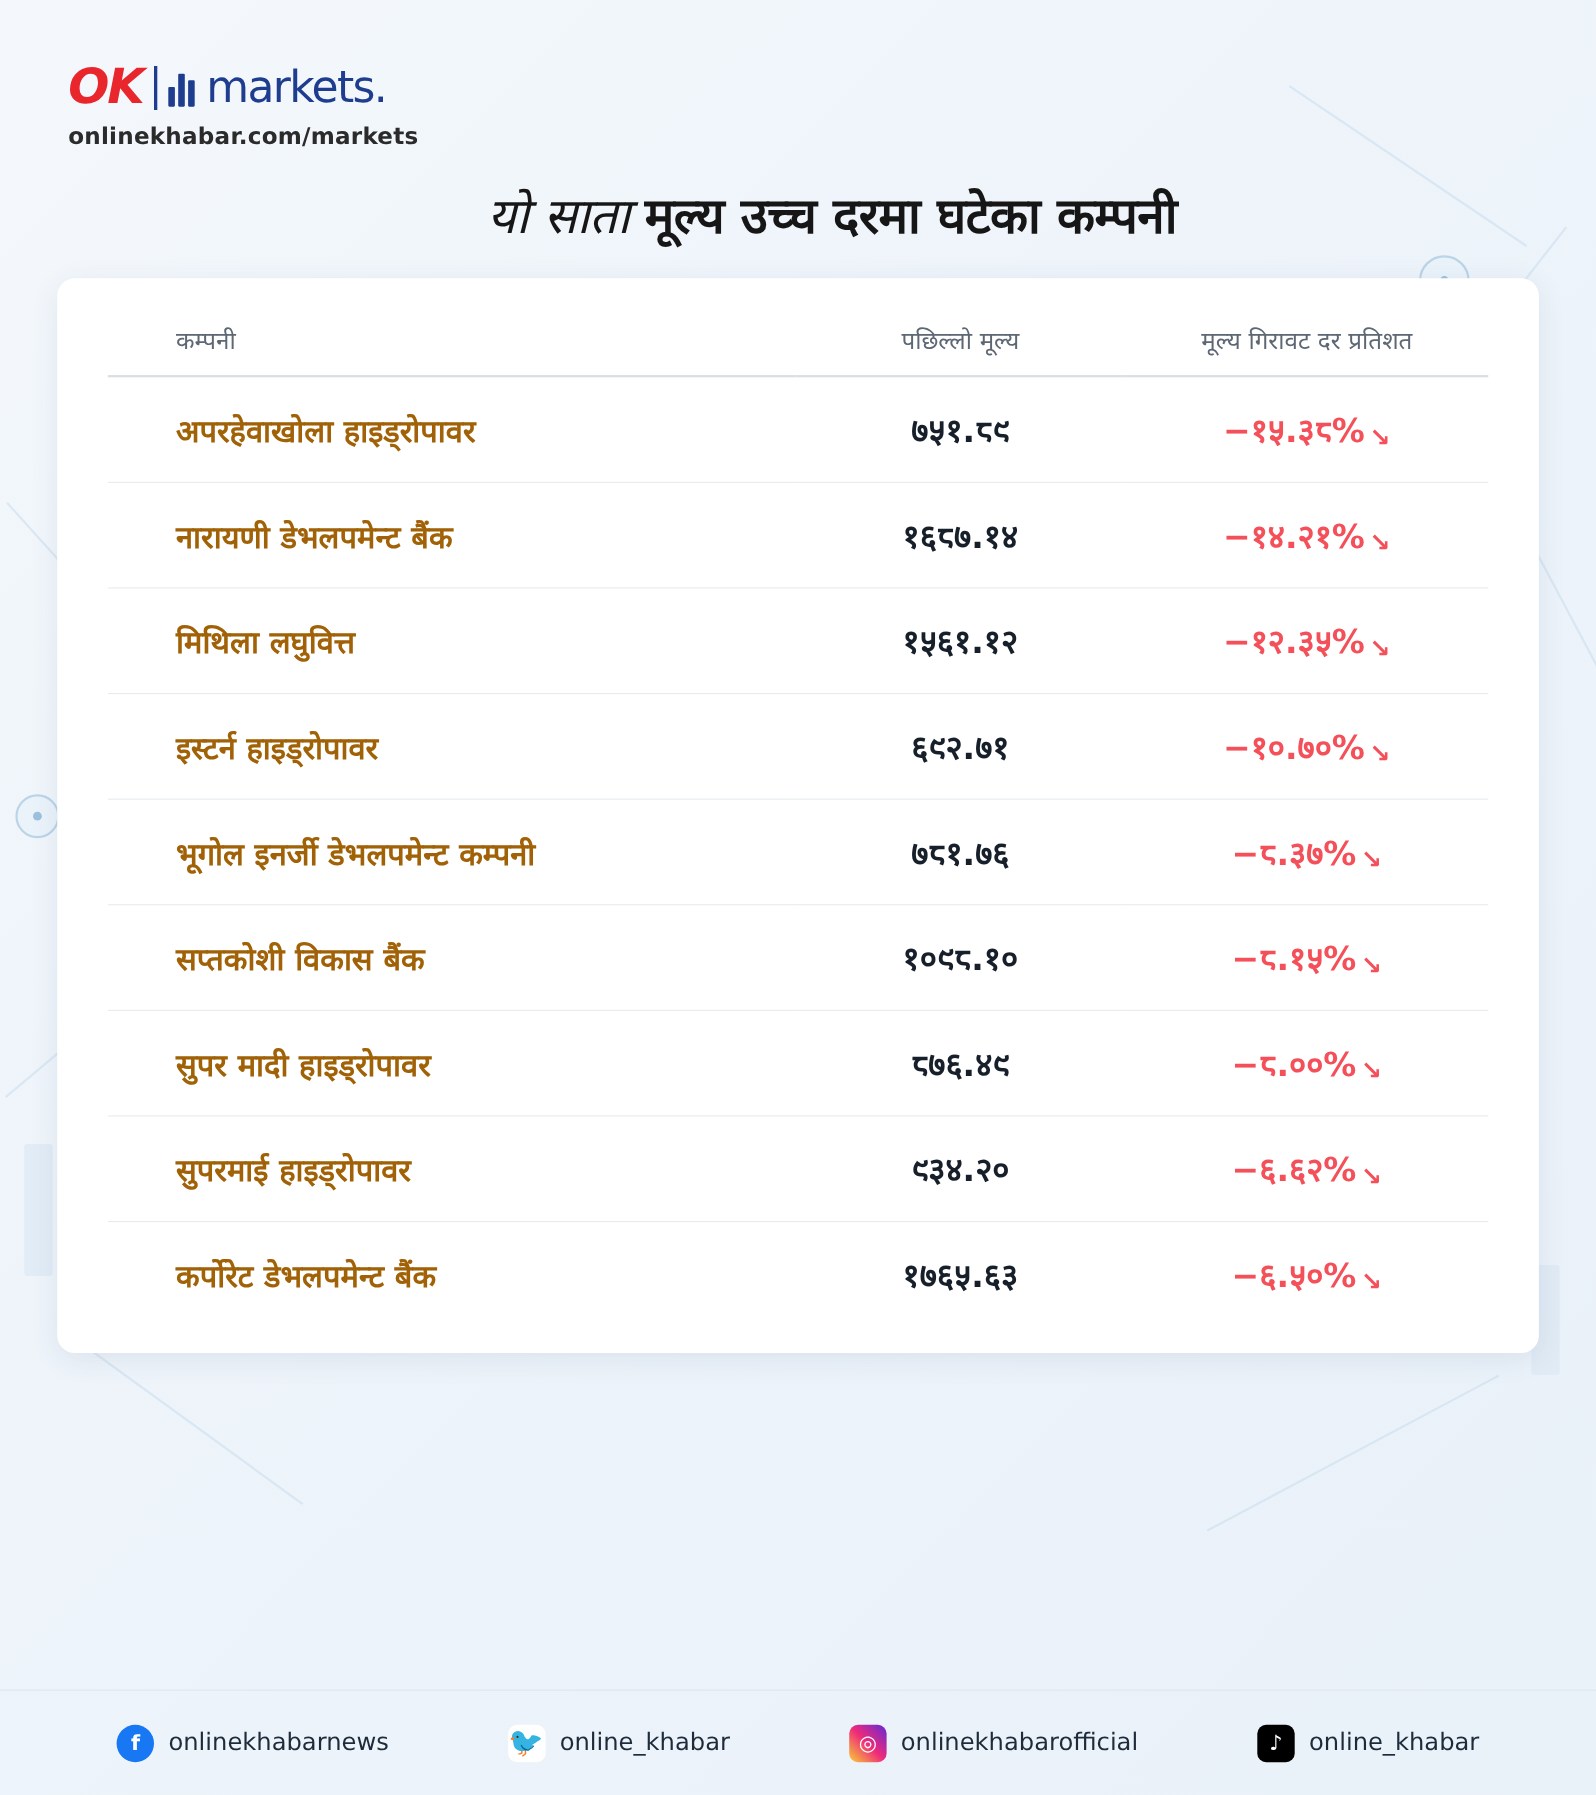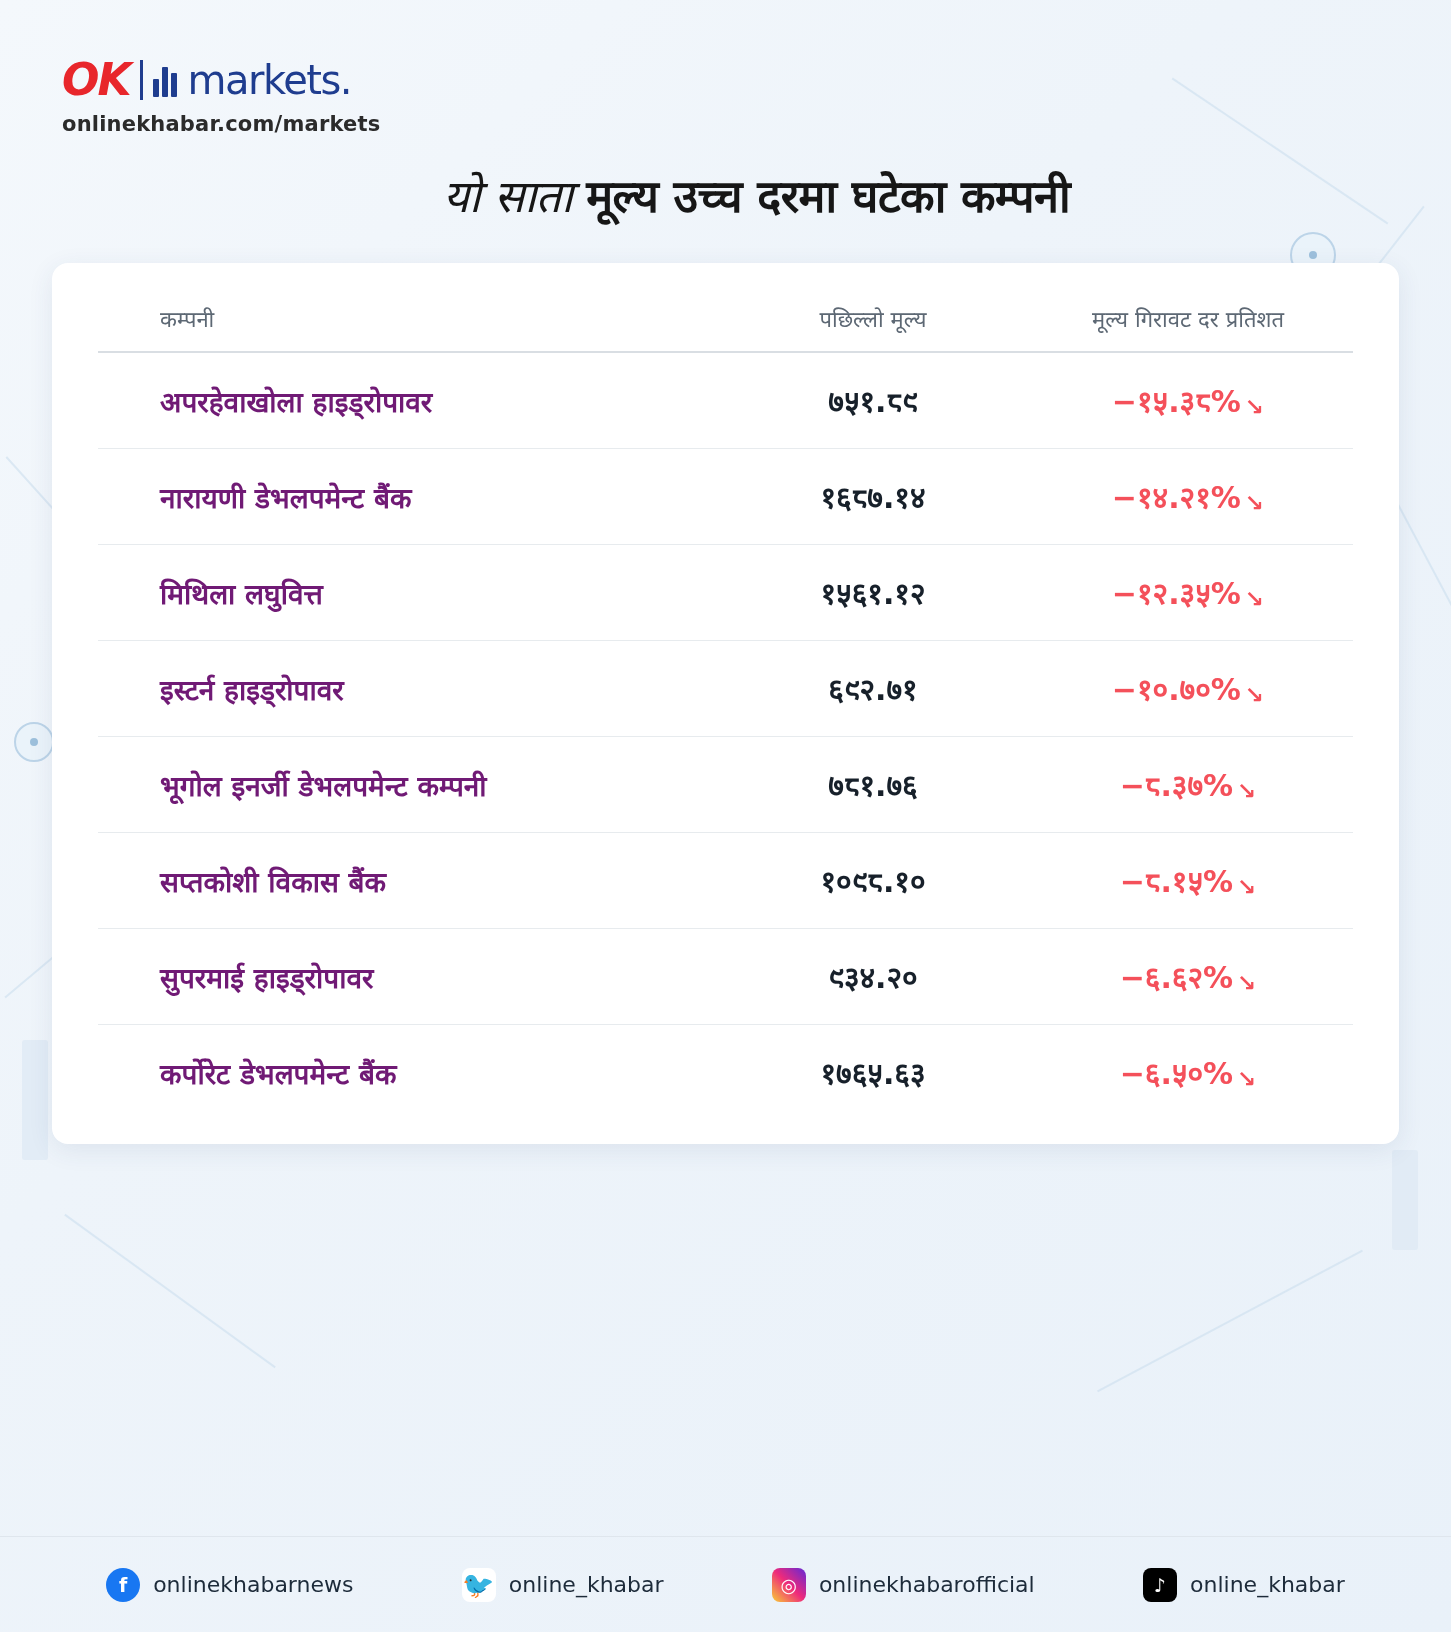--- a/index.html
+++ b/index.html
@@ -106,21 +106,21 @@
     font-weight: bold;
     font-family: "DejaVu Sans", sans-serif;
     letter-spacing: -.5px;
   }
   .title .title-light { font-weight: normal; font-style: italic; }
 
   
   .card {
     position: relative;
     z-index: 2;
-    margin: 38px 52px 0 52px;
+    margin: 28px 52px 0 52px;
     background: #ffffff;
     border-radius: 16px;
     box-shadow: 0 6px 26px rgba(40, 70, 110, .09);
     padding: 26px 46px 24px 46px;
   }
 
   table { width: 100%; border-collapse: collapse; }
 
   thead th {
     font-size: 22px;
@@ -138,21 +138,21 @@
   tbody tr { border-bottom: 1px solid #e7ebee; }
   tbody tr:last-child { border-bottom: none; }
 
   tbody td {
     padding: 27px 8px;
     font-family: "DejaVu Sans", sans-serif;
   }
   td.company {
     font-size: 28px;
     font-weight: bold;
-    color: #701a75;
+    color: #a16207;
     padding-left: 62px;
     text-align: left;
     white-space: nowrap;
   }
   td.price {
     font-size: 30px;
     font-weight: bold;
     color: #17202a;
     text-align: center;
   }
@@ -277,20 +277,25 @@
         </tr>
         <tr>
           <td class="company">भूगोल इनर्जी डेभलपमेन्ट कम्पनी</td>
           <td class="price">७८१.७६</td>
           <td class="change"><span>−८.३७%</span><span class="arrow">↘</span></td>
         </tr>
         <tr>
           <td class="company">सप्तकोशी विकास बैंक</td>
           <td class="price">१०९८.१०</td>
           <td class="change"><span>−८.१५%</span><span class="arrow">↘</span></td>
+        </tr>
+        <tr>
+          <td class="company">सुपर मादी हाइड्रोपावर</td>
+          <td class="price">८७६.४९</td>
+          <td class="change"><span>−८.००%</span><span class="arrow">↘</span></td>
         </tr>
         <tr>
           <td class="company">सुपरमाई हाइड्रोपावर</td>
           <td class="price">९३४.२०</td>
           <td class="change"><span>−६.६२%</span><span class="arrow">↘</span></td>
         </tr>
         <tr>
           <td class="company">कर्पोरेट डेभलपमेन्ट बैंक</td>
           <td class="price">१७६५.६३</td>
           <td class="change"><span>−६.५०%</span><span class="arrow">↘</span></td>

